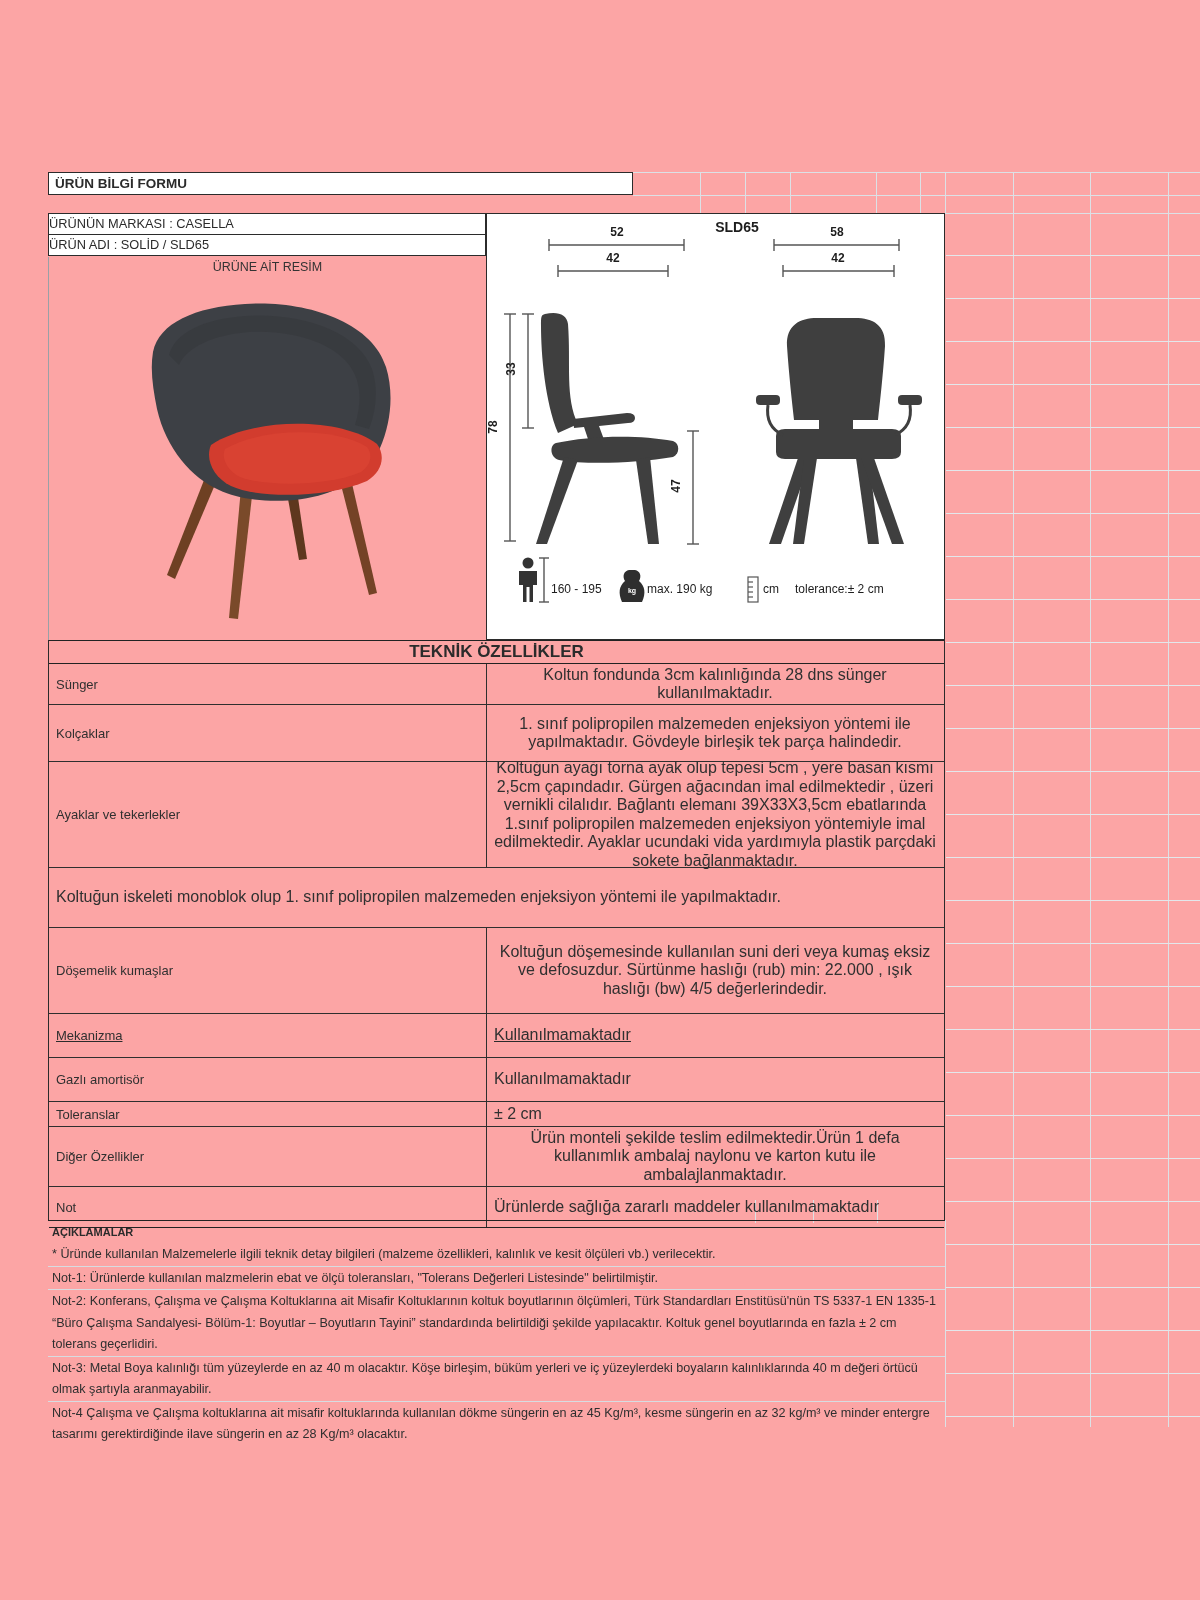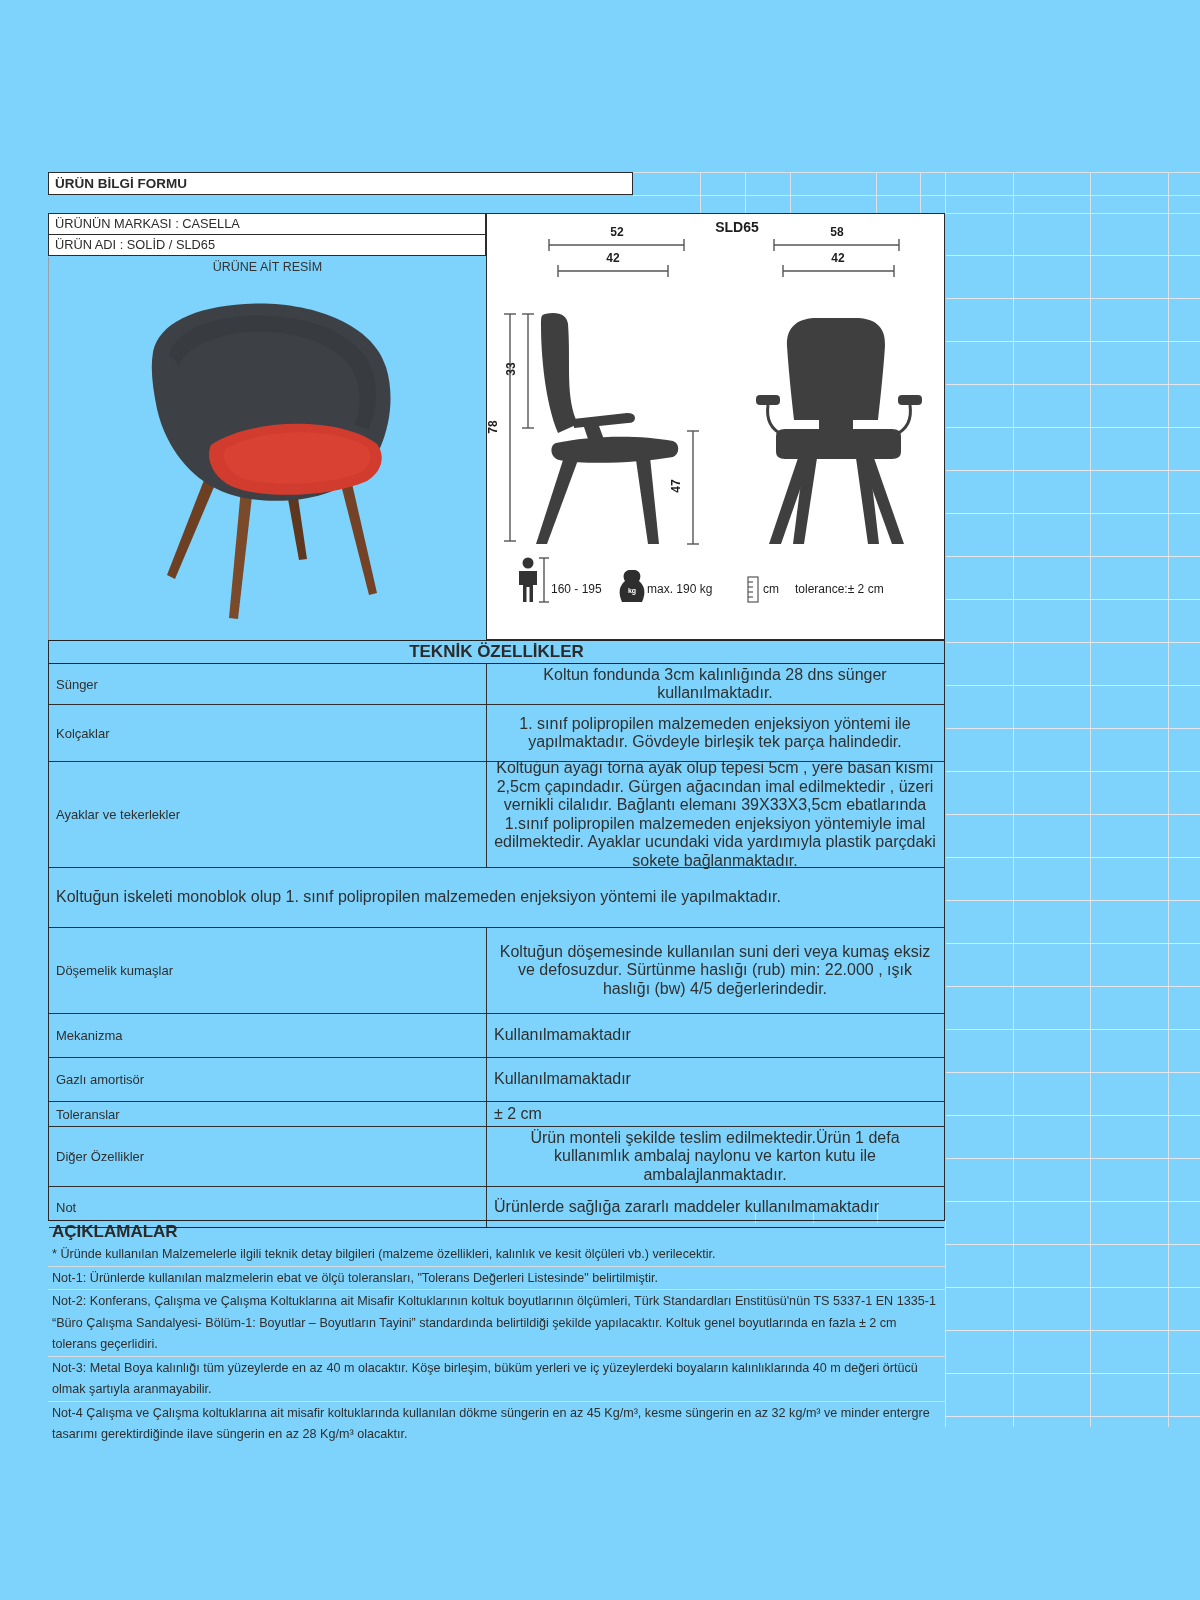--- a/index.html
+++ b/index.html
@@ -1,37 +1,37 @@
 <!DOCTYPE html>
 <html><head>
 <meta charset="utf-8">
 <style>
   html,body{margin:0;padding:0;background:#fff;}
-  #canvas{position:relative;width:1200px;height:1600px;background:#7dd3fc;
+  #canvas{position:relative;width:1200px;height:1600px;background:#fca5a5;
           font-family:"Liberation Sans", sans-serif;color:#2b2b2b;overflow:hidden;}
   .abs{position:absolute;box-sizing:border-box;}
   .glh{position:absolute;height:1px;background:#dce1e6;}
   .glv{position:absolute;width:1px;background:#dce1e6;}
   .rows-faint{position:absolute;background:repeating-linear-gradient(to bottom,transparent 0px,transparent 42px,#e3e7eb 42px,#e3e7eb 43px);}
   
   .box{border:1.2px solid #2b2b2b;background:#fff;}
   .hdr-title{font-weight:bold;font-size:13.5px;line-height:21px;padding-left:6px;}
-  .hdr-line{font-size:12.8px;line-height:20px;padding-left:6px;}
+  .hdr-line{font-size:12.8px;line-height:20px;}
   .caption{font-size:12.5px;text-align:center;line-height:20px;color:#333;}
   
   .t-outer{border-left:1.2px solid #2b2b2b;border-right:1.2px solid #2b2b2b;}
   .t-head{border-top:1.8px solid #222;border-bottom:1.8px solid #222;font-weight:bold;
           font-size:17px;text-align:center;display:flex;align-items:center;justify-content:center;}
   .t-row{border-bottom:1.1px solid #2f2f2f;display:flex;}
   .t-label{width:438px;border-right:1.1px solid #2f2f2f;font-size:13px;color:#303030;
            display:flex;align-items:center;padding-left:7px;box-sizing:border-box;}
   .t-value{flex:1;font-size:16px;color:#303030;display:flex;align-items:center;
            padding:3px 8px 3px 7px;line-height:18.5px;box-sizing:border-box;text-align:center;}
   
-  .notes-hdr{font-weight:bold;font-size:17px;line-height:22px;padding-left:4px;border-top:1.6px solid #222;}
+  .notes-hdr{font-weight:bold;font-size:11px;line-height:22px;padding-left:4px;border-top:1.6px solid #222;}
   .note{font-size:12.6px;line-height:21.5px;color:#2f2f2f;padding:1px 4px 0 4px;border-bottom:1px solid #d7dce1;}
   
   #panel{border:1.5px solid #2b2b2b;background:#fff;}
   .dimlab{position:absolute;font-size:12px;font-weight:bold;color:#1d1d1d;text-align:center;}
   .rot{transform:rotate(-90deg);}
   .icolab{position:absolute;font-size:12px;color:#1d1d1d;white-space:nowrap;}
   .kglab{position:absolute;font-size:7px;font-weight:bold;color:#fff;text-align:center;}
   svg{display:block;}
 </style>
 </head>
@@ -191,21 +191,21 @@
       <div class="t-label">Ayaklar ve tekerlekler</div>
       <div class="t-value">Koltuğun ayağı torna ayak olup tepesi 5cm , yere basan kısmı 2,5cm çapındadır. Gürgen ağacından imal edilmektedir , üzeri vernikli cilalıdır. Bağlantı elemanı 39X33X3,5cm ebatlarında 1.sınıf polipropilen malzemeden enjeksiyon yöntemiyle imal edilmektedir. Ayaklar ucundaki vida yardımıyla plastik parçdaki sokete bağlanmaktadır.</div>
     </div>
     <div class="t-row" style="height:59px;">
       <div class="t-value">Koltuğun iskeleti monoblok olup 1. sınıf polipropilen malzemeden enjeksiyon yöntemi ile yapılmaktadır.</div>
     </div>
     <div class="t-row" style="height:85px;">
       <div class="t-label">Döşemelik kumaşlar</div>
       <div class="t-value">Koltuğun döşemesinde kullanılan suni deri veya kumaş eksiz ve defosuzdur. Sürtünme haslığı (rub) min: 22.000 , ışık haslığı (bw) 4/5 değerlerindedir.</div>
     </div>
-    <div class="t-row" style="height:43px;">
+    <div class="t-row" style="height:43px;text-decoration:underline;">
       <div class="t-label">Mekanizma</div>
       <div class="t-value">Kullanılmamaktadır</div>
     </div>
     <div class="t-row" style="height:43px;">
       <div class="t-label">Gazlı amortisör</div>
       <div class="t-value">Kullanılmamaktadır</div>
     </div>
     <div class="t-row" style="height:24px;">
       <div class="t-label">Toleranslar</div>
       <div class="t-value">± 2 cm</div>

